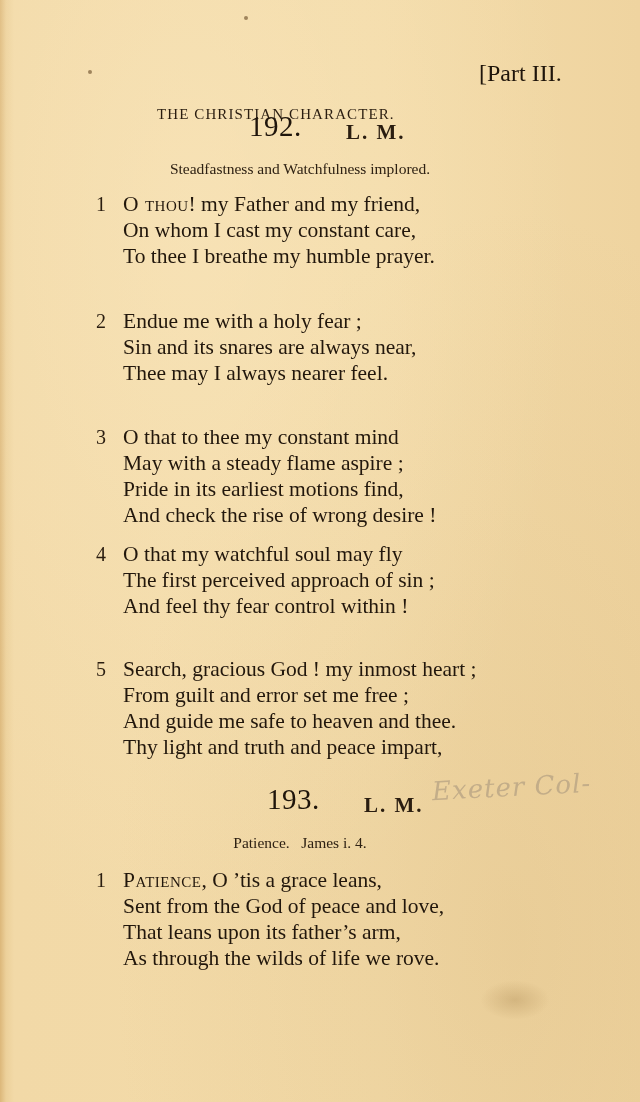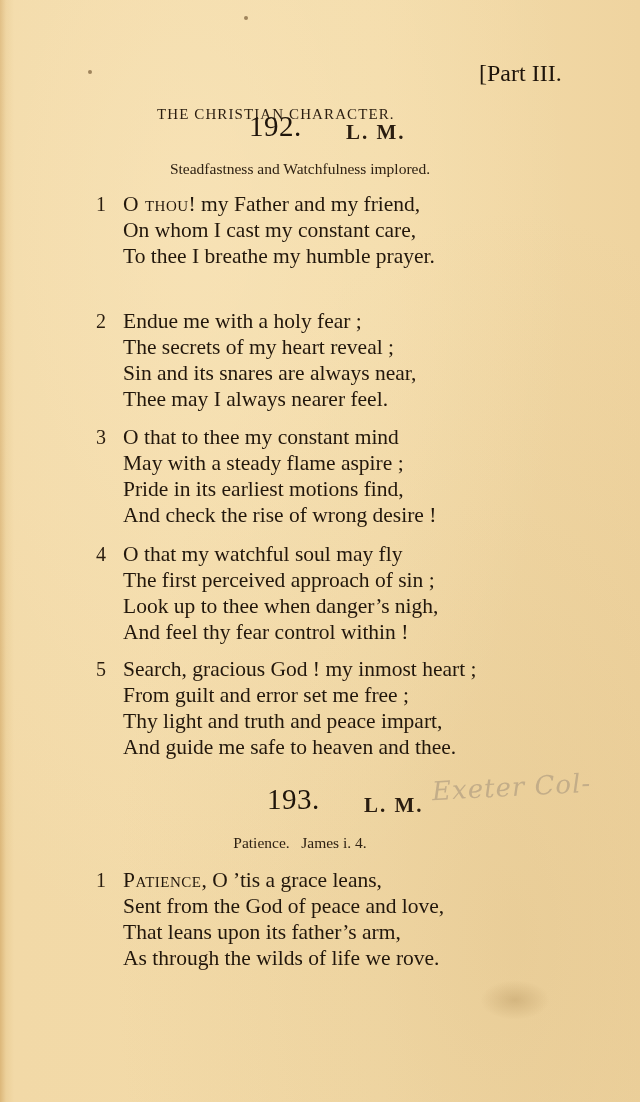--- a/index.html
+++ b/index.html
@@ -166,23 +166,20 @@
         <span class="line-text">To thee I breathe my humble prayer.</span>
       </div>
   </div>
 
   <div class="stanza" style="top:308px;">
     <div class="line">
       <span class="stanza-num">2</span>
       <span class="line-text">Endue me with a holy fear ;</span>
     </div>
     <div class="line">
-        <span class="line-text">The secrets of my heart reveal ;</span>
-      </div>
-    <div class="line">
         <span class="line-text">Sin and its snares are always near,</span>
       </div>
     <div class="line">
         <span class="line-text">Thee may I always nearer feel.</span>
       </div>
   </div>
 
   <div class="stanza" style="top:424px;">
     <div class="line">
       <span class="stanza-num">3</span>
@@ -201,40 +198,37 @@
 
   <div class="stanza" style="top:541px;">
     <div class="line">
       <span class="stanza-num">4</span>
       <span class="line-text">O that my watchful soul may fly</span>
     </div>
     <div class="line">
         <span class="line-text">The first perceived approach of sin ;</span>
       </div>
     <div class="line">
-        <span class="line-text">Look up to thee when danger’s nigh,</span>
-      </div>
-    <div class="line">
         <span class="line-text">And feel thy fear control within !</span>
       </div>
   </div>
 
   <div class="stanza" style="top:656px;">
     <div class="line">
       <span class="stanza-num">5</span>
       <span class="line-text">Search, gracious God ! my inmost heart ;</span>
     </div>
     <div class="line">
         <span class="line-text">From guilt and error set me free ;</span>
       </div>
     <div class="line">
+        <span class="line-text">And guide me safe to heaven and thee.</span>
+      </div>
+    <div class="line">
         <span class="line-text">Thy light and truth and peace impart,</span>
-      </div>
-    <div class="line">
-        <span class="line-text">And guide me safe to heaven and thee.</span>
       </div>
   </div>
 
   <div class="hymn-header" style="top:783px;margin-left:18px;">
     <span class="hymn-number" style="left:249px; top:0px;">193.</span>
     <span class="hymn-meter" style="left:346px; top:10px;">L. M.</span>
   </div>
   <div class="handwriting">Exeter Col-</div>
   <div class="hymn-subtitle" style="top:834px; white-space:pre;">Patience.   James i. 4.</div>
 

